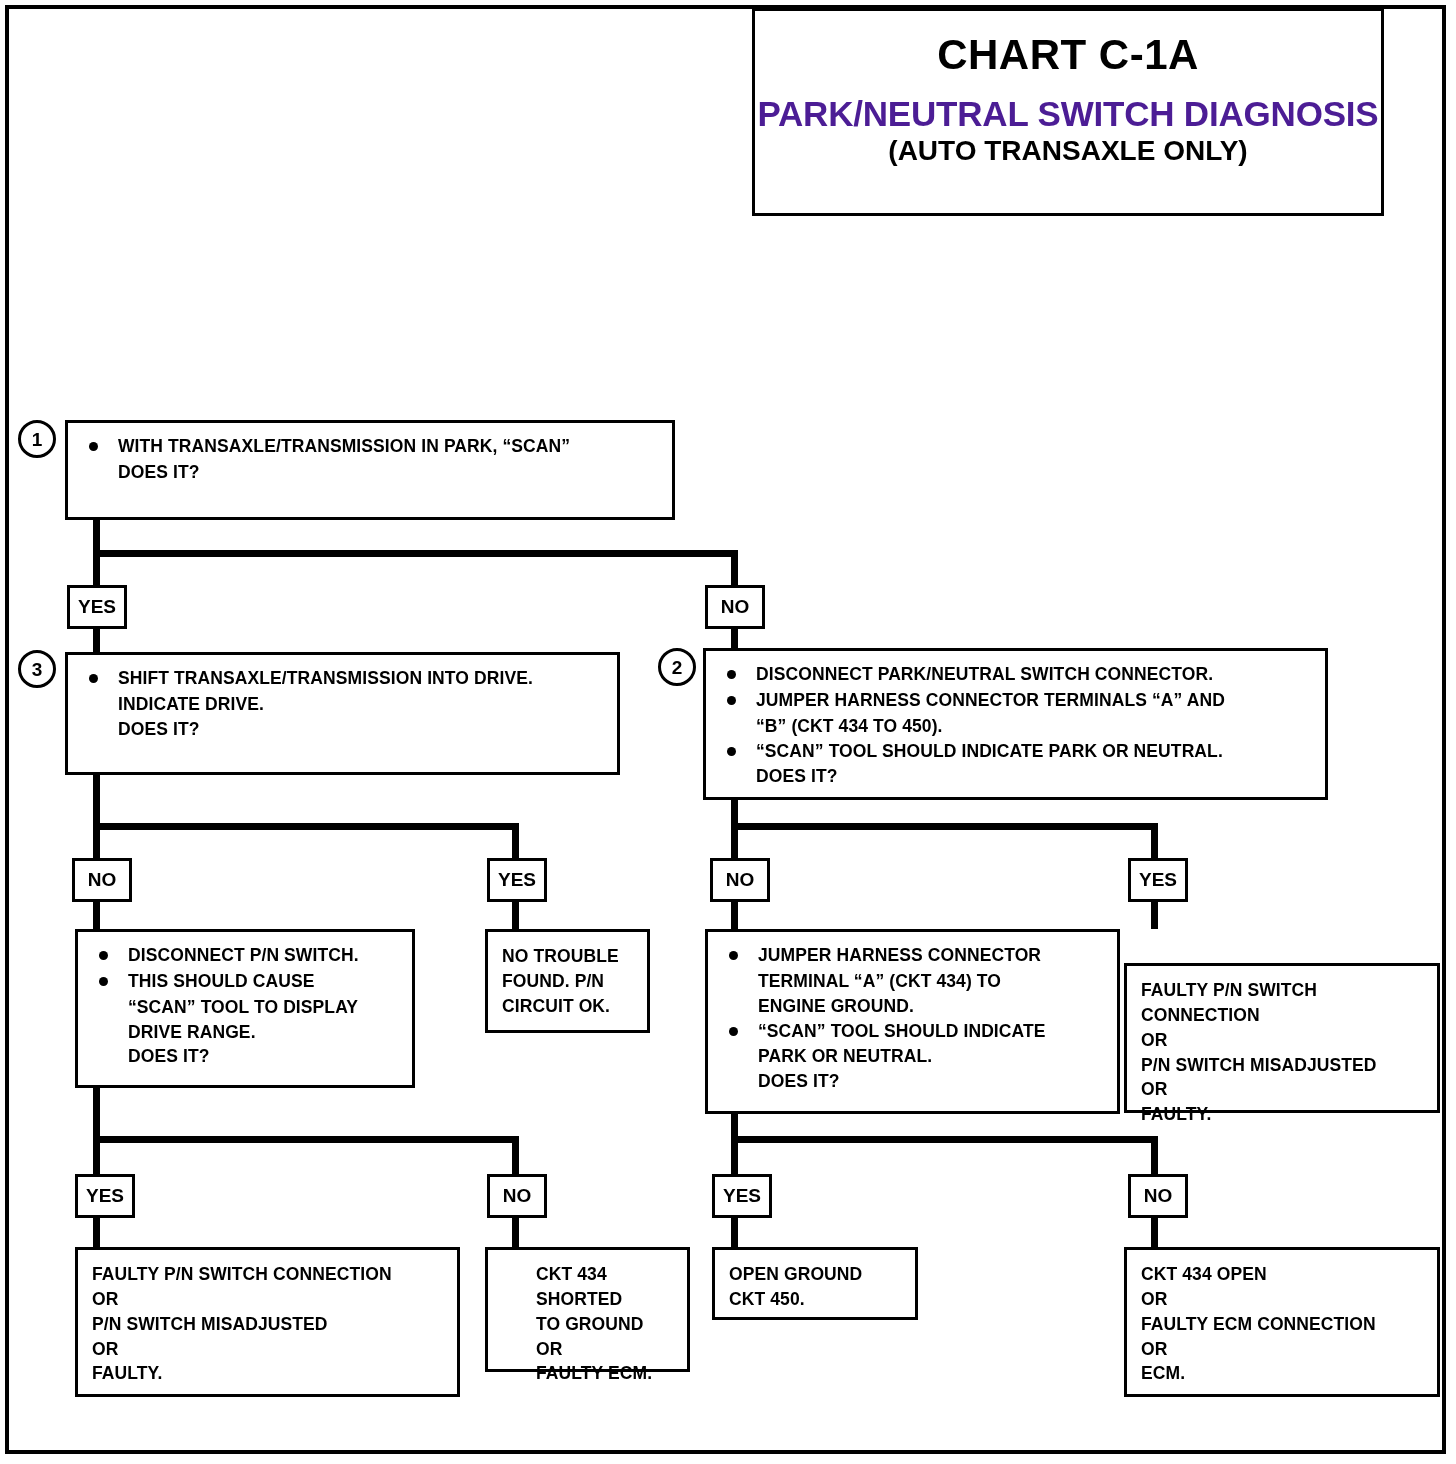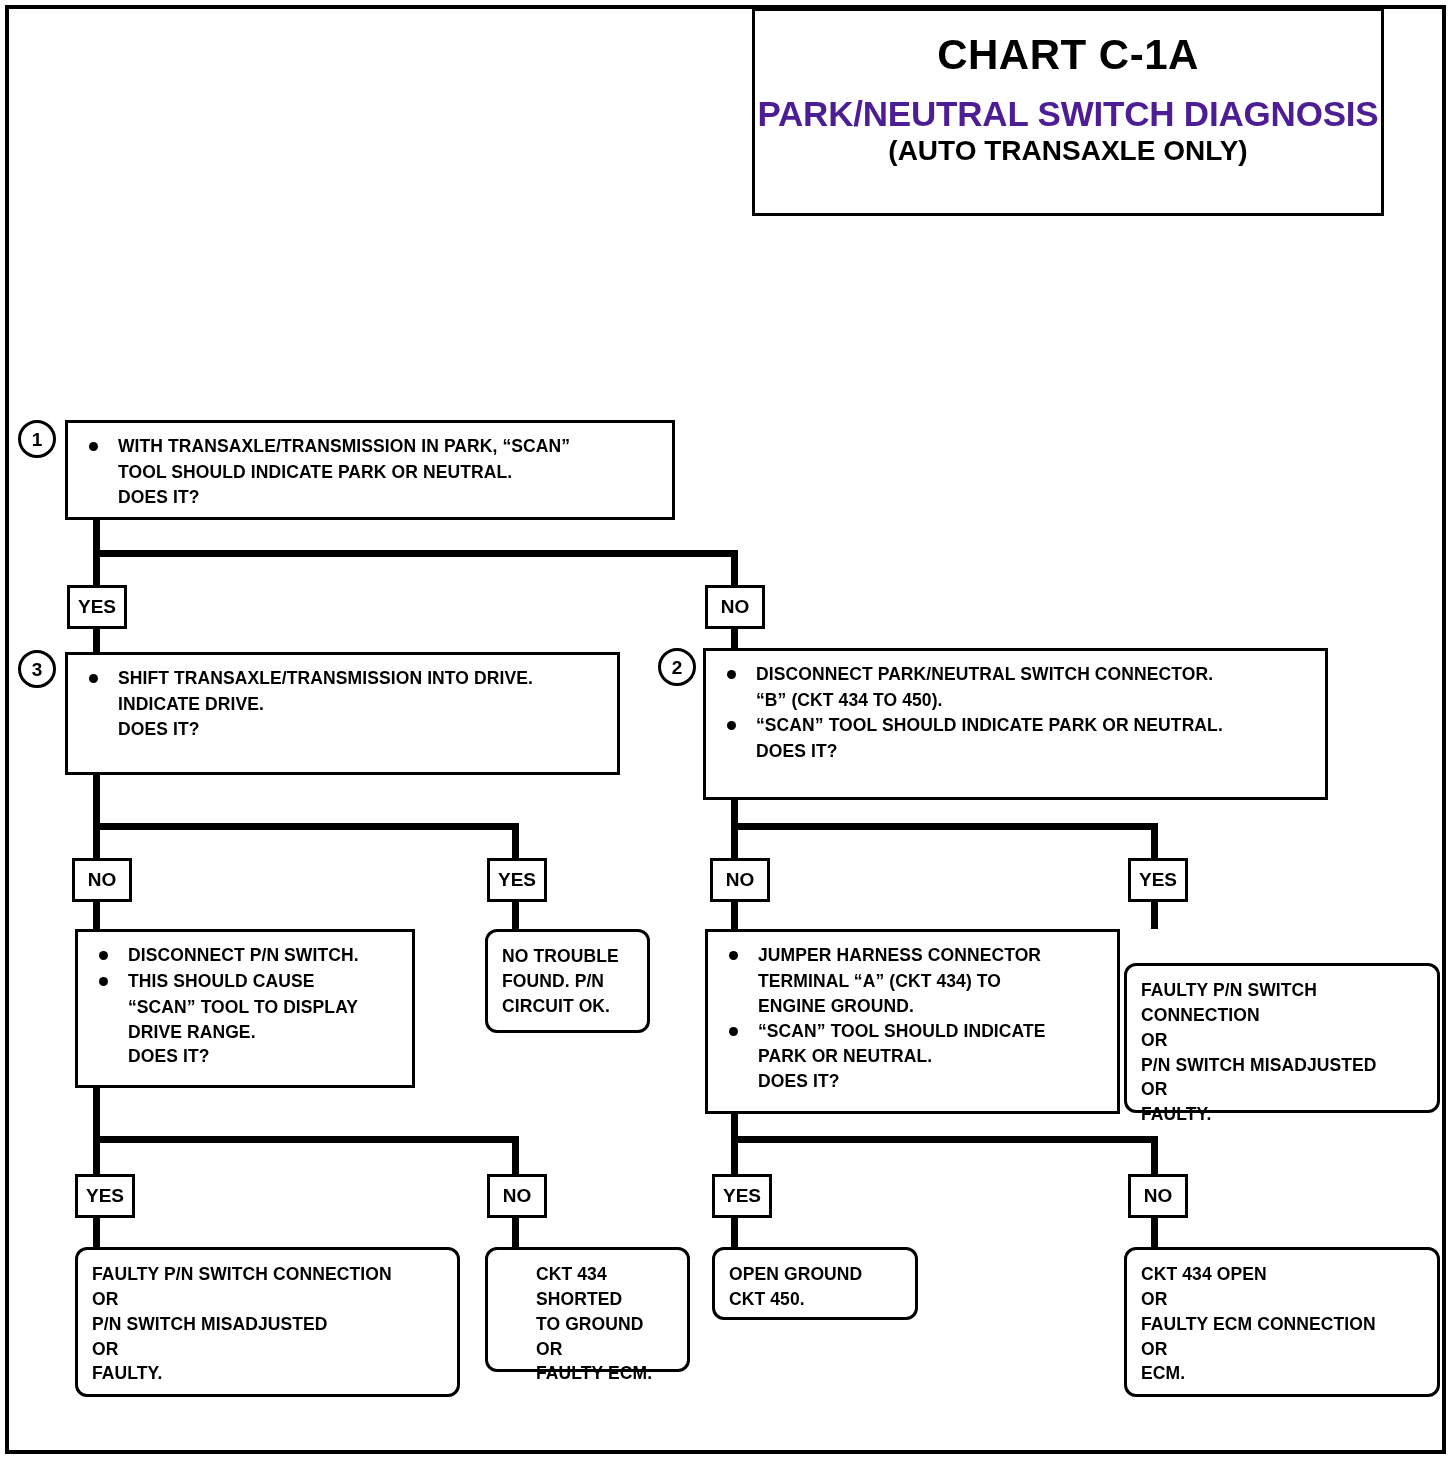--- a/index.html
+++ b/index.html
@@ -69,21 +69,20 @@
     font-size: 17.5px;
     font-weight: bold;
     color: #000;
     line-height: 1.42;
     letter-spacing: 0.1px;
     padding: 11px 10px 9px 12px;
     z-index: 3;
   }
   .box.plain {
     padding: 12px 10px 10px 14px;
-    border-radius: 12px;
   }
   .bullet-line {
     position: relative;
     padding-left: 38px;
     margin-bottom: 1px;
   }
   .bullet-line::before {
     content: "";
     position: absolute;
     left: 9px;
@@ -186,37 +185,37 @@
   <div class="ln" style="left:731px; top:1113px; width:7px; height:23px;"></div>
   <div class="ln" style="left:731px; top:1136px; width:427px; height:7px;"></div>
   <div class="ln" style="left:731px; top:1136px; width:7px; height:38px;"></div>
   <div class="ln" style="left:1151px; top:1136px; width:7px; height:38px;"></div>
   <div class="ln" style="left:731px; top:1217px; width:7px; height:30px;"></div>
   <div class="ln" style="left:1151px; top:1217px; width:7px; height:30px;"></div>
 
   <div class="step-circle" style="left:18px; top:420px;">1</div>
   <div class="box" style="left:65px; top:420px; width:610px; height:100px;">
     <div class="bullet-line">WITH TRANSAXLE/TRANSMISSION IN PARK, “SCAN”</div>
-    <div class="cont-line">TOOL SHOULD INDICATE PARK OR NEUTRAL.</div>
     <div class="cont-line">DOES IT?</div>
   </div>
 
   <div class="dec" style="left:67px; top:585px;">YES</div>
   <div class="dec" style="left:705px; top:585px;">NO</div>
 
   <div class="step-circle" style="left:18px; top:650px;">3</div>
   <div class="box" style="left:65px; top:652px; width:555px; height:123px;">
     <div class="bullet-line">SHIFT TRANSAXLE/TRANSMISSION  INTO DRIVE.</div>
     <div class="cont-line">INDICATE DRIVE.</div>
     <div class="cont-line">DOES IT?</div>
   </div>
 
   <div class="step-circle" style="left:658px; top:648px;">2</div>
   <div class="box" style="left:703px; top:648px; width:625px; height:152px;">
     <div class="bullet-line">DISCONNECT PARK/NEUTRAL SWITCH CONNECTOR.</div>
+    <div class="bullet-line">JUMPER HARNESS CONNECTOR TERMINALS “A” AND</div>
     <div class="cont-line">“B” (CKT 434 TO 450).</div>
     <div class="bullet-line">“SCAN” TOOL SHOULD INDICATE PARK OR NEUTRAL.</div>
     <div class="cont-line">DOES IT?</div>
   </div>
 
   <div class="dec" style="left:72px; top:858px;">NO</div>
   <div class="dec" style="left:487px; top:858px;">YES</div>
 
   <div class="dec" style="left:710px; top:858px;">NO</div>
   <div class="dec" style="left:1128px; top:858px;">YES</div>

